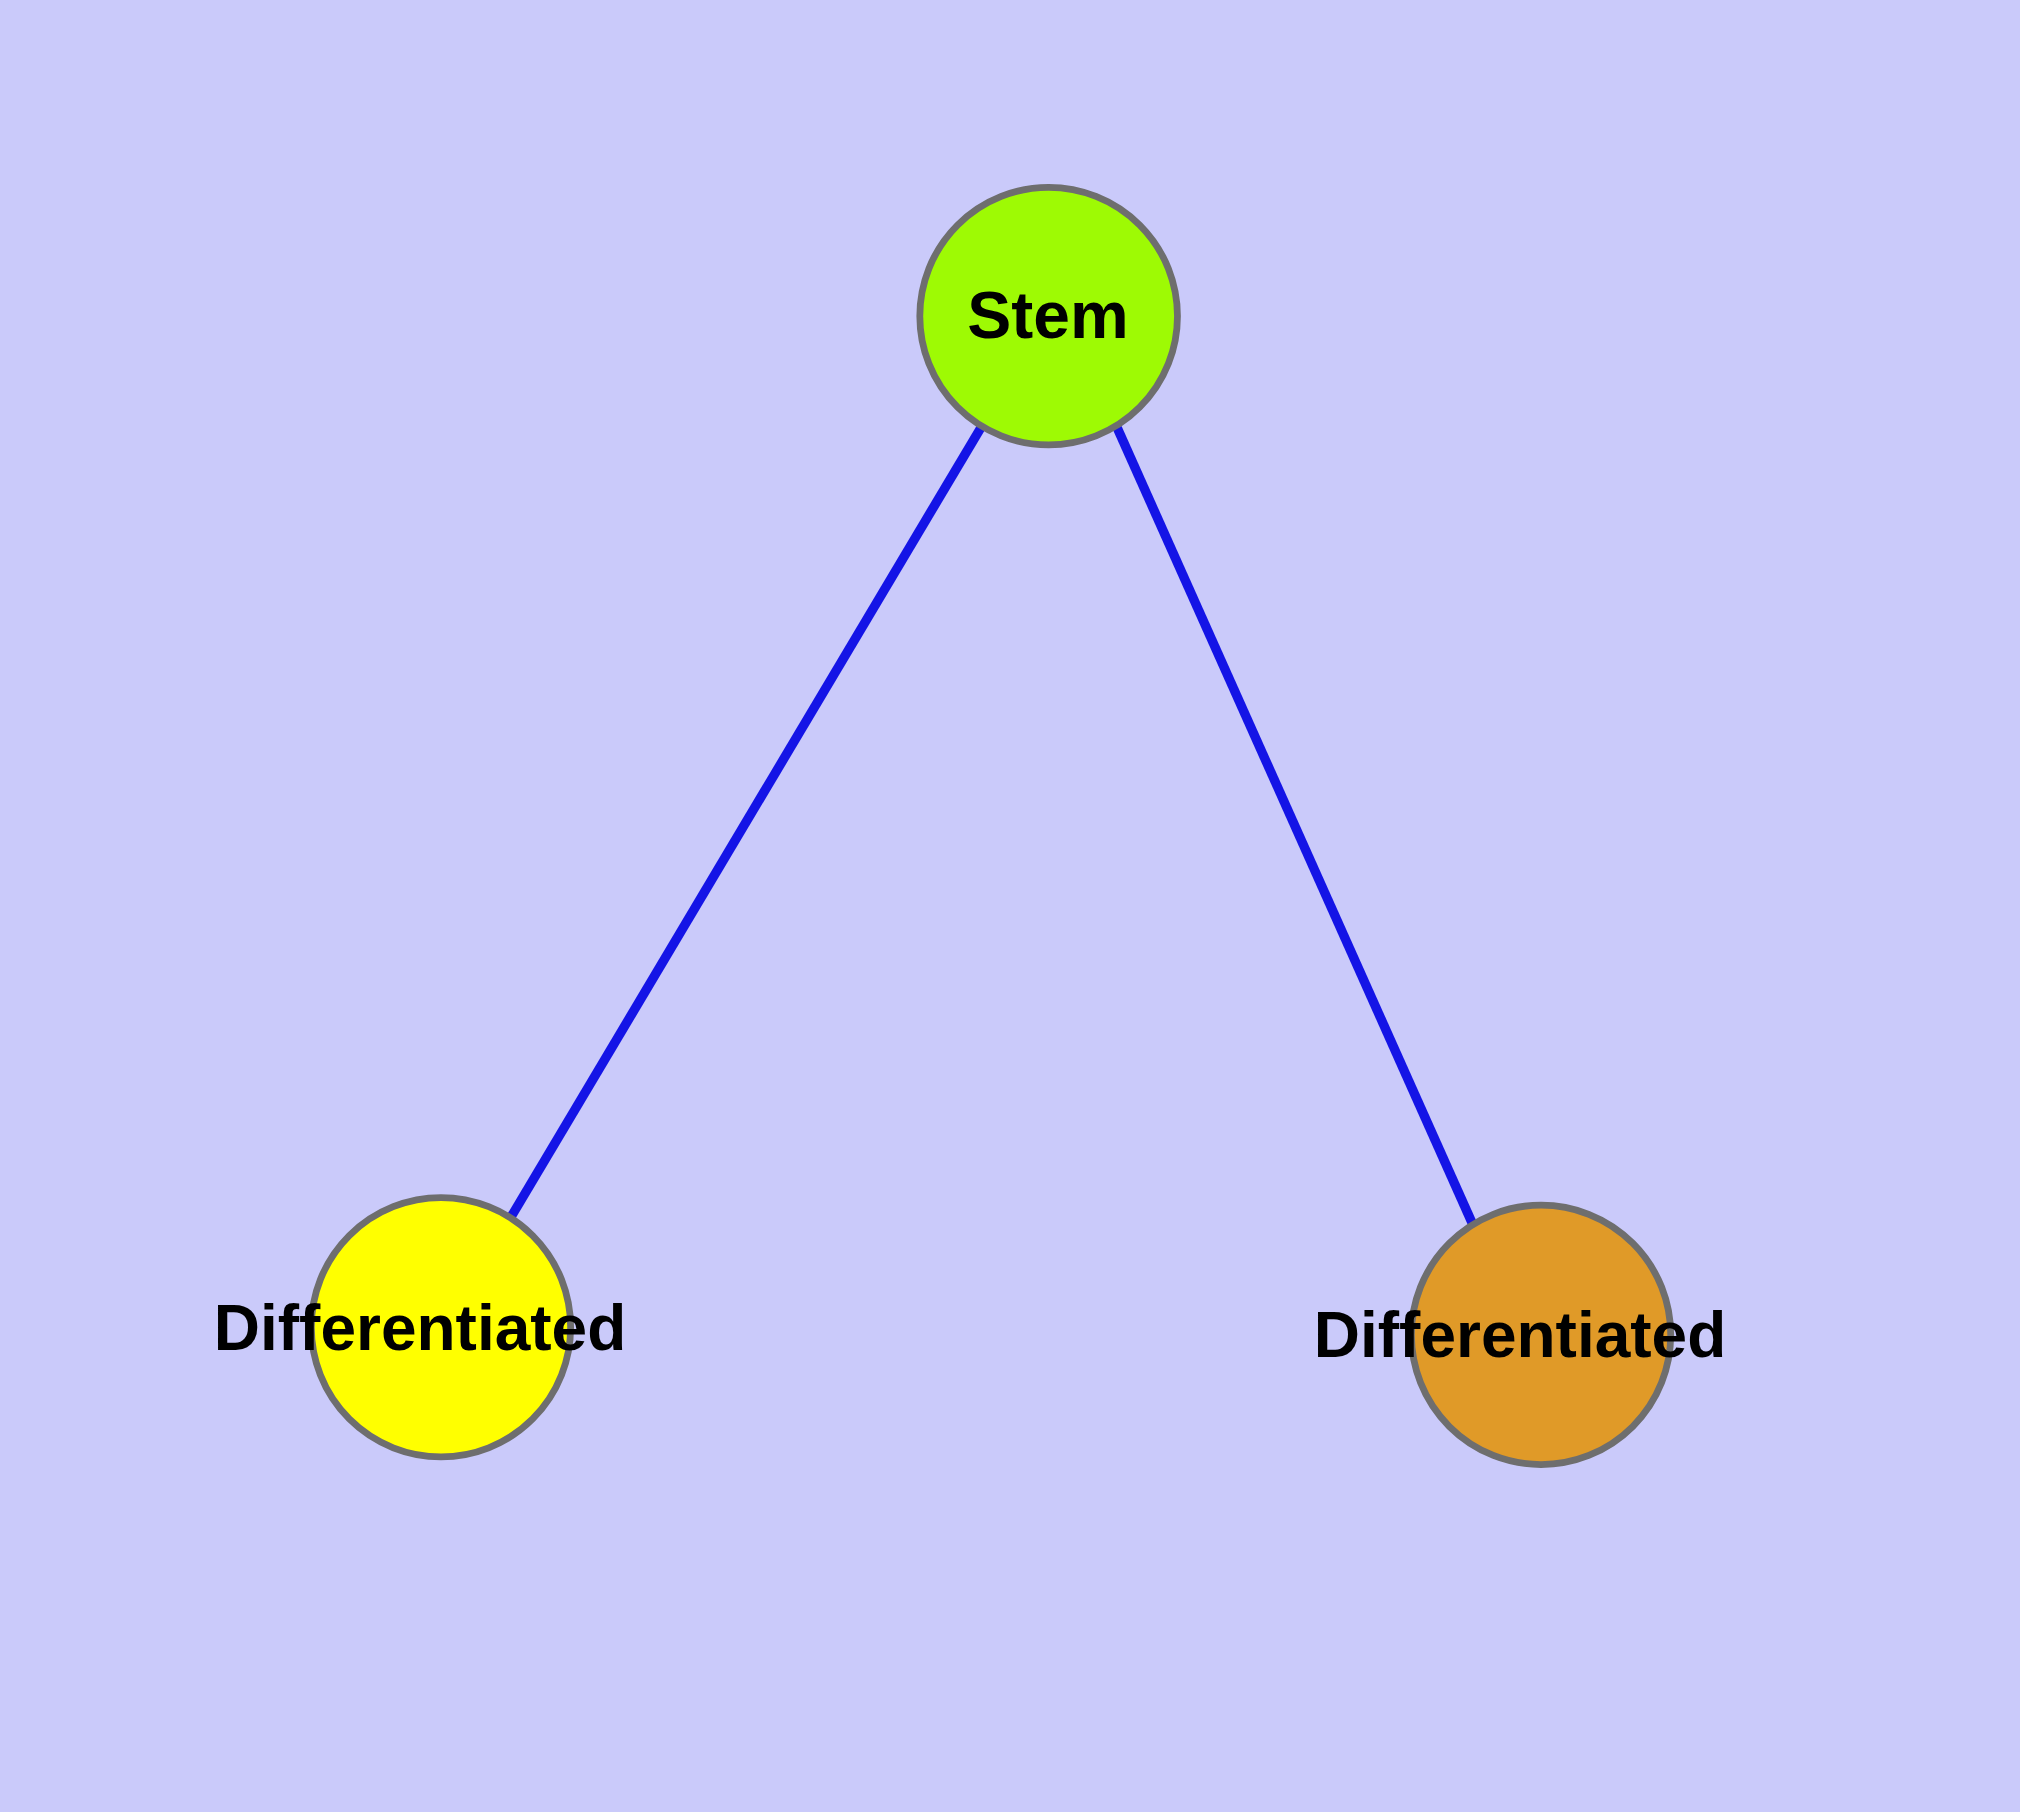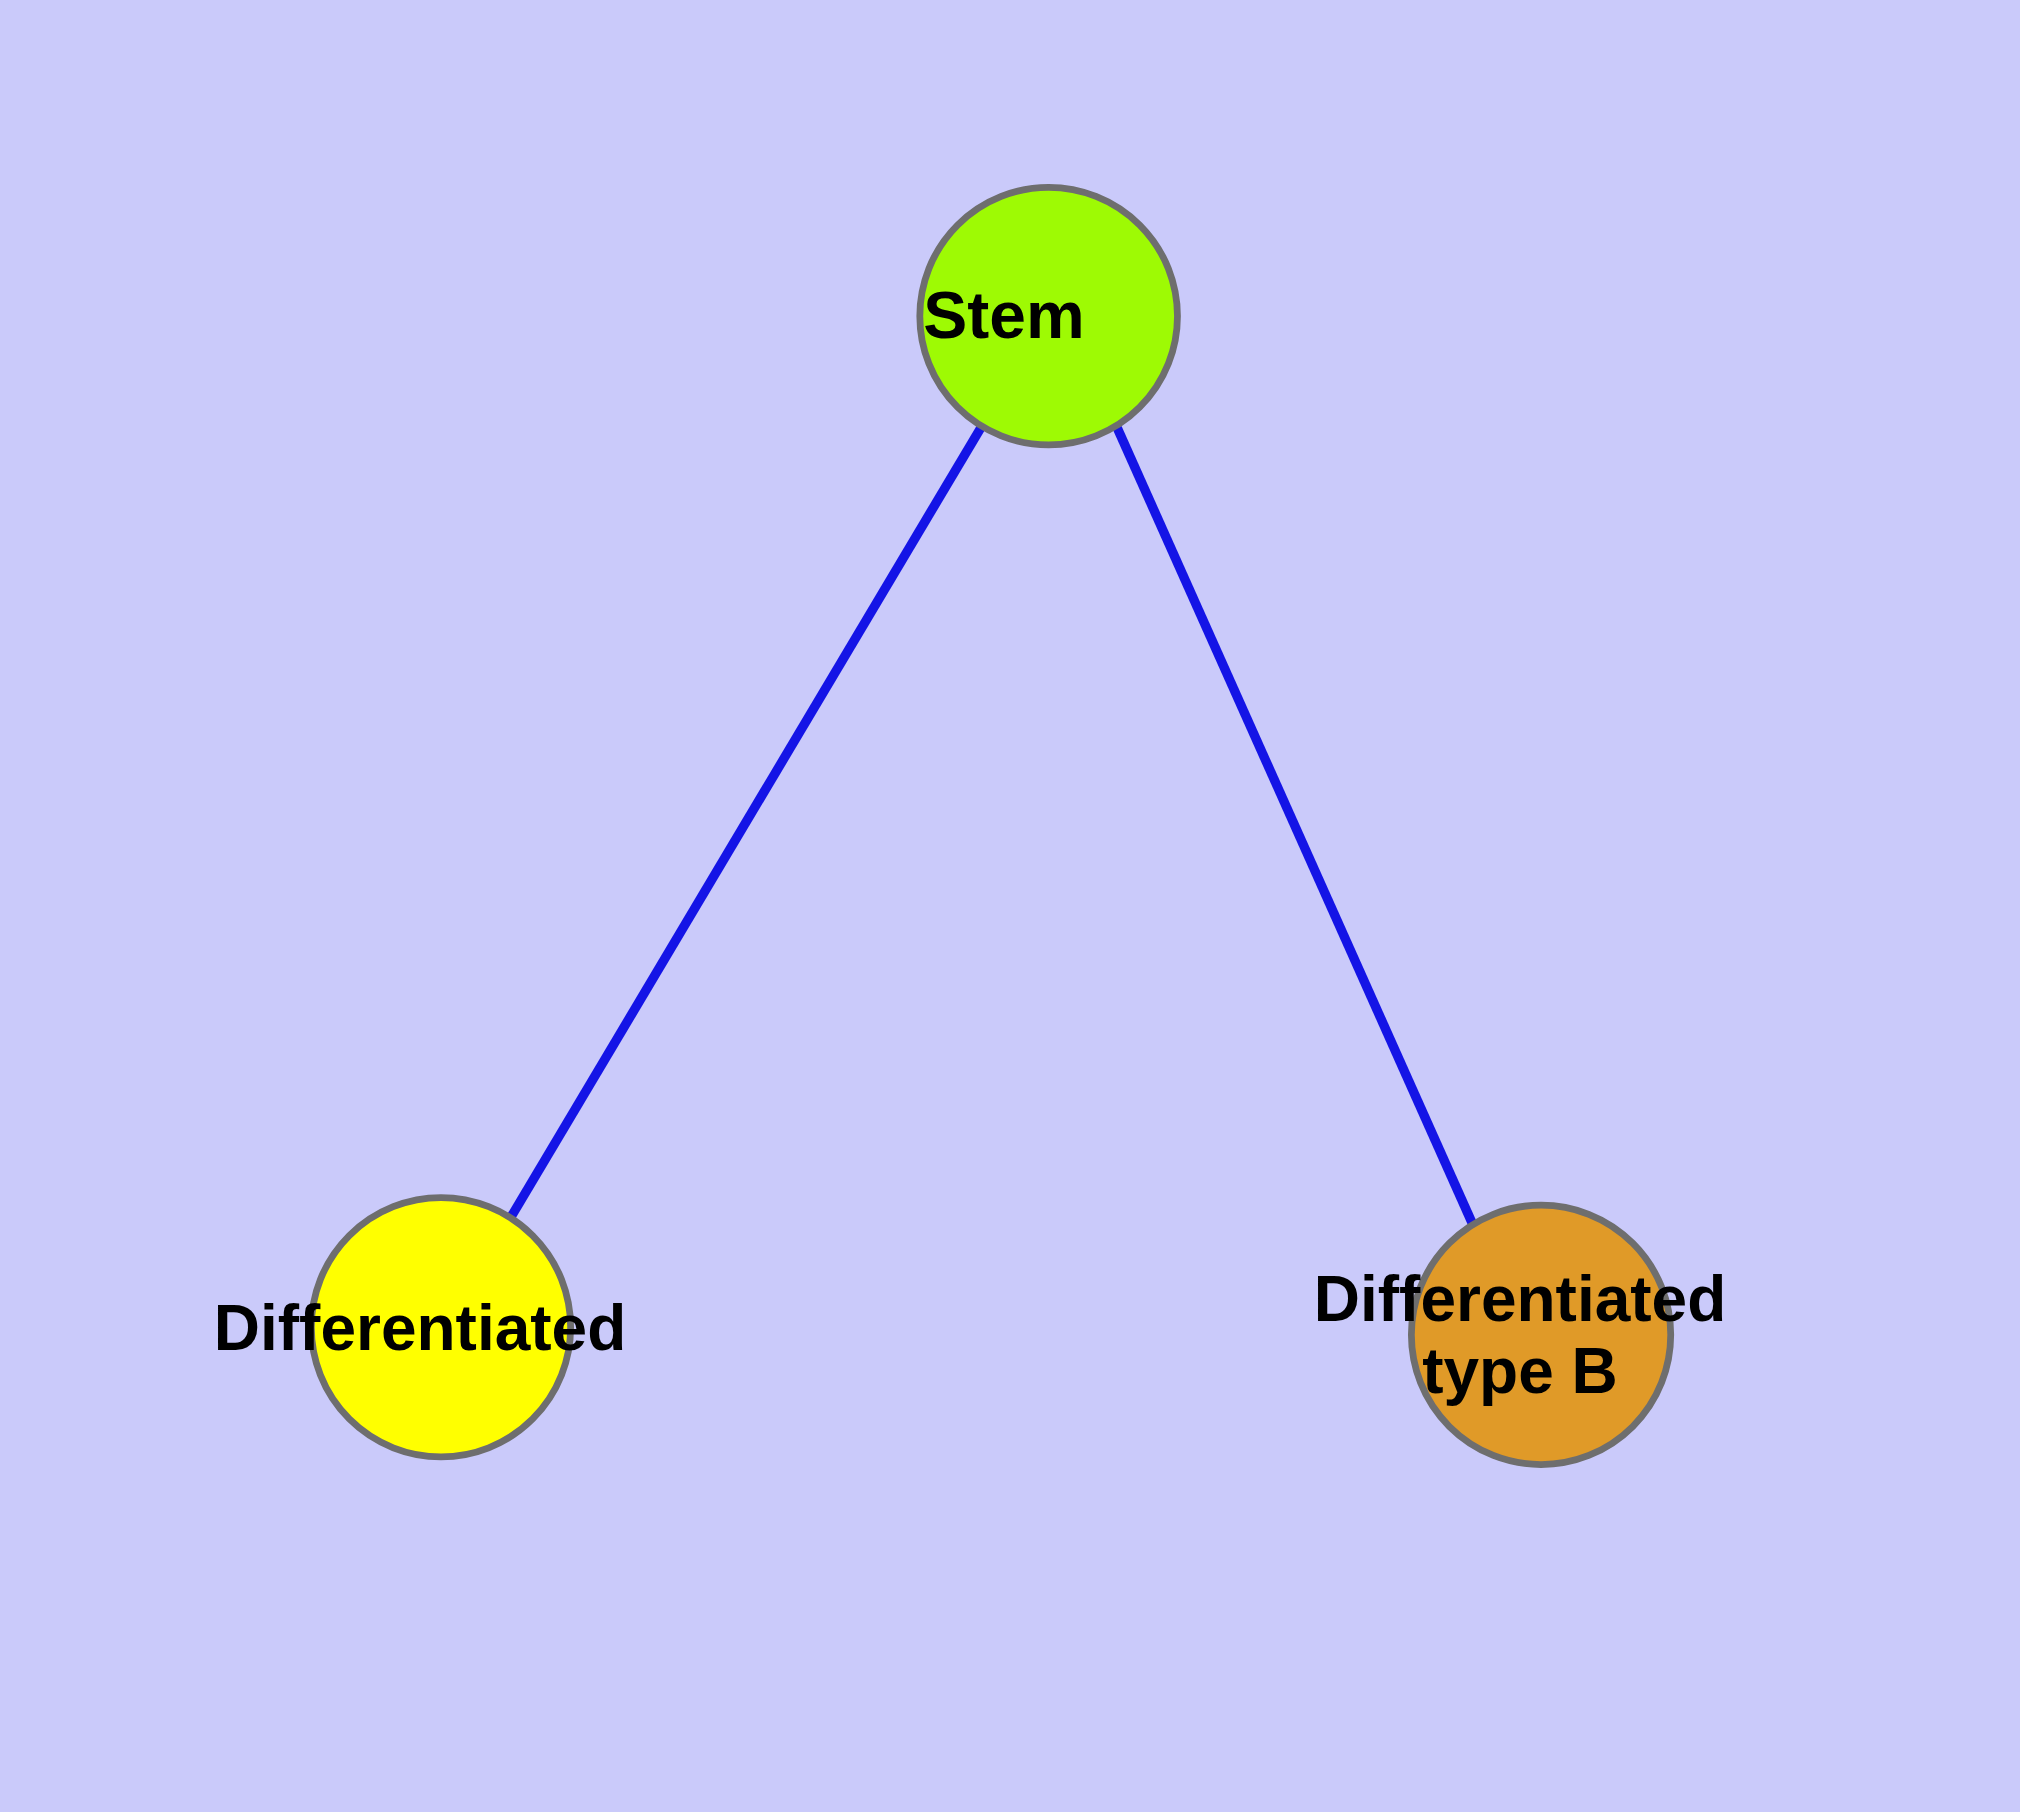--- a/index.html
+++ b/index.html
@@ -42,21 +42,21 @@
     line-height: 1.12;
     white-space: nowrap;
     pointer-events: none;
     -webkit-font-smoothing: antialiased;
   }
   .node-label .line {
     display: block;
   }
   #label-stem {
     font-size: 66px;
-    left: 1004px;
+    left: 1048px;
     top: 316px;
     transform: translate(-50%, -50%);
   }
   #label-type-a {
     font-size: 64px;
     left: 420px;
     top: 1329px;
     transform: translate(-50%, -50%);
   }
   #label-type-b {
@@ -92,17 +92,16 @@
   <div class="node-label" id="label-stem" style="color: rgb(0, 0, 0);">
     <span class="line">Stem</span>
   </div>
 
   <div class="node-label" id="label-type-a" style="color: rgb(0, 0, 0);">
     <span class="line">Differentiated</span>
   </div>
 
   <div class="node-label" id="label-type-b" style="color: rgb(0, 0, 0);">
     <span class="line">Differentiated</span>
-    <span class="line">type B</span>
   </div>
 
 </div>
 
 
 </body></html>

